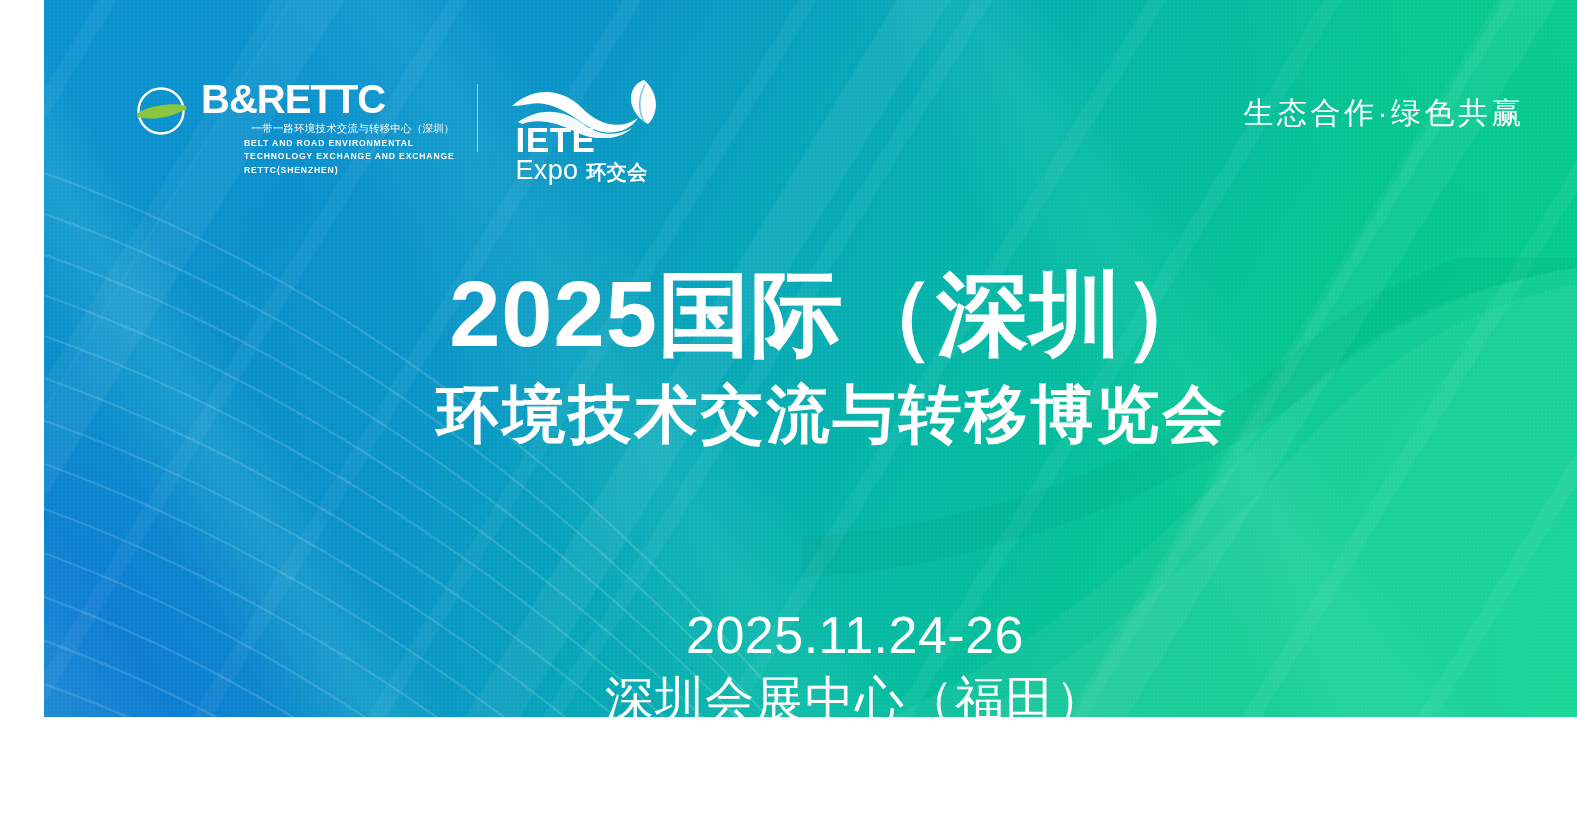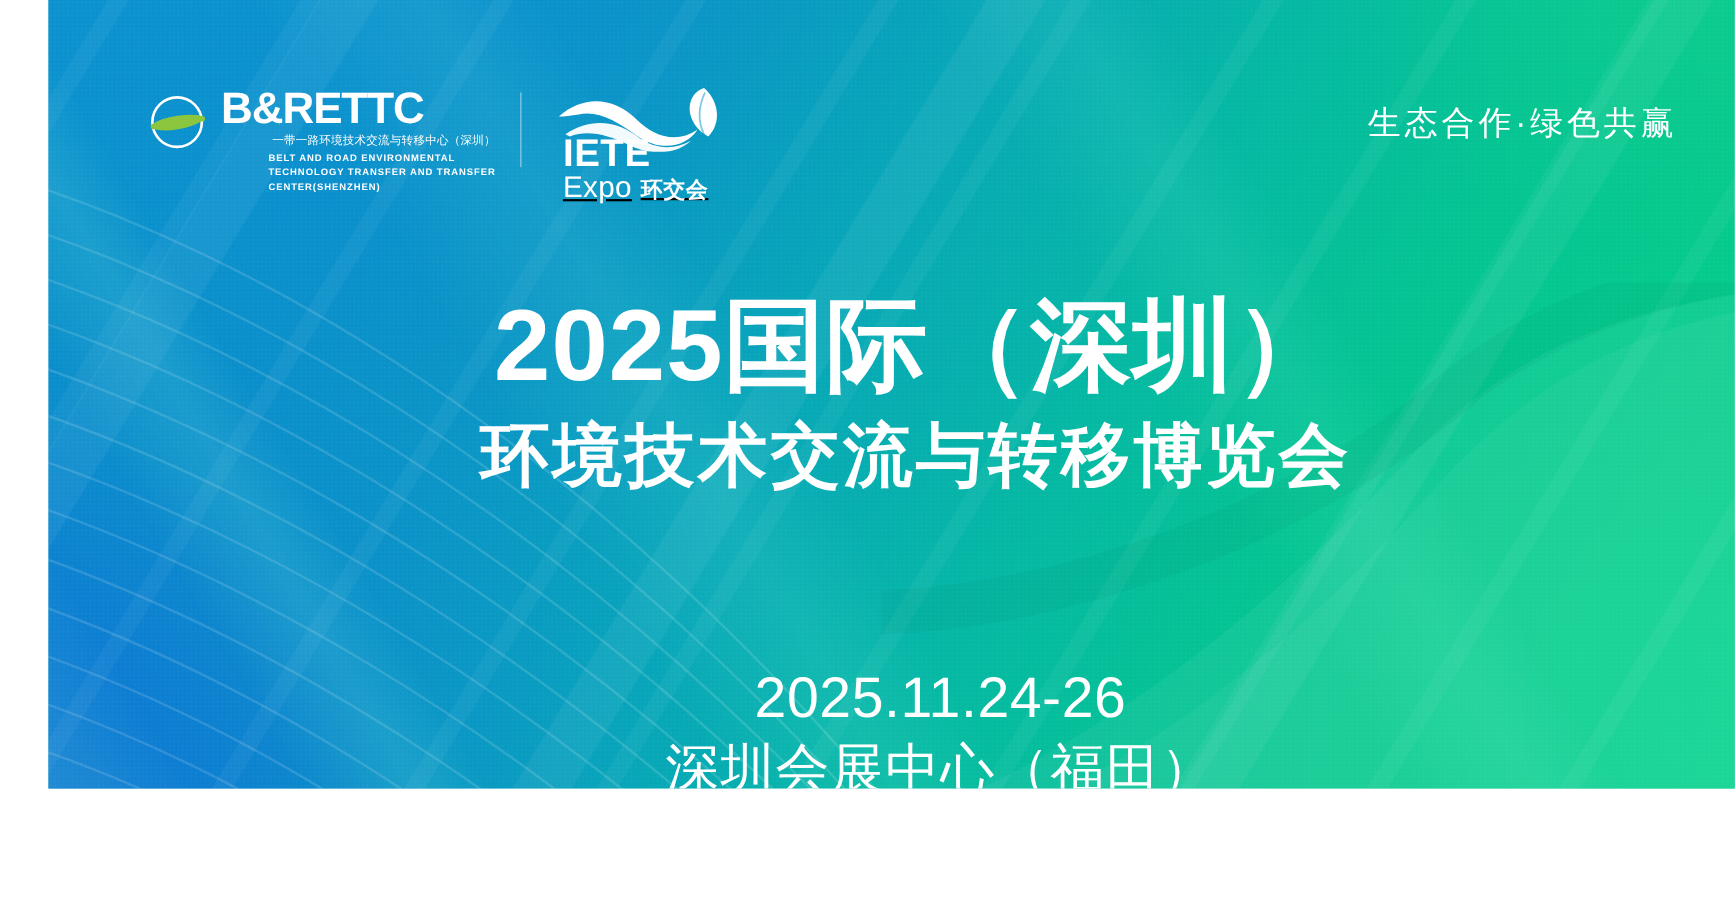--- a/index.html
+++ b/index.html
@@ -145,21 +145,21 @@
   }
 
   .logo-iete{margin-left:30px; position:relative; width:158px; height:102px;}
   .iete-mark{position:absolute; left:0; top:0; width:158px; height:60px;}
   .iete-mark svg{display:block;width:100%;height:100%;}
   .iete-letters{position:absolute; left:8px; top:48px;}
   .iete-top{
     color:#fff; font-weight:700; font-size:35px; line-height:28px;
     letter-spacing:.5px;
   }
-  .iete-bottom{display:flex; align-items:baseline; gap:8px; margin-top:1px;text-decoration:underline;}
+  .iete-bottom{display:flex; align-items:baseline; gap:8px; margin-top:1px;}
   .iete-expo{color:#fff; font-weight:400; font-size:27px; line-height:30px; letter-spacing:.3px;}
   .iete-cn{color:#fff; font-weight:700; font-size:20px; line-height:30px; letter-spacing:.5px;}
 
   .slogan{
     margin-left:auto; color:#fff; font-size:30px; line-height:34px;
     letter-spacing:3.5px; white-space:nowrap; padding-top:18px;
     font-family:"Liberation Sans","DejaVu Sans",sans-serif;
   }
 
   
@@ -250,22 +250,22 @@
         <svg viewBox="0 0 60 58" aria-hidden="true">
           <circle cx="29" cy="29" r="22.5" fill="none" stroke="#ffffff" stroke-width="2.4"></circle>
           <path d="M5 34 C 16 26 42 22 54 26 C 44 35 16 40 5 34 Z" fill="#8cc63f"></path>
           <path d="M7.5 33 C 18 26 41 23 52 26" fill="none" stroke="#8cc63f" stroke-width="5" stroke-linecap="round"></path>
         </svg>
       </div>
       <div class="brettc-text">
         <div class="brettc-word">B&amp;RETTC</div>
         <div class="brettc-cn">一带一路环境技术交流与转移中心（深圳）</div>
         <div class="brettc-en">BELT AND ROAD ENVIRONMENTAL</div>
-        <div class="brettc-en">TECHNOLOGY TRANSFER AND TRANSFER</div>
-        <div class="brettc-en">CENTER(SHENZHEN)</div>
+        <div class="brettc-en">TECHNOLOGY EXCHANGE AND EXCHANGE</div>
+        <div class="brettc-en">RETTC(SHENZHEN)</div>
       </div>
     </div>
 
     <div class="logo-divider"></div>
 
     <div class="logo-iete">
       <div class="iete-mark">
         <svg viewBox="0 0 158 60" aria-hidden="true">
           <path d="M4 28 C 26 8 54 10 74 30 C 92 48 112 52 130 40 C 120 56 96 60 76 46 C 58 33 40 22 22 26 C 15 27 9 28 4 28 Z" fill="#ffffff"></path>
           <path d="M10 44 C 34 28 58 32 78 48 C 92 58 110 58 124 50 C 112 62 88 64 68 54 C 48 44 30 40 14 46 Z" fill="#ffffff" opacity="0.95"></path>

